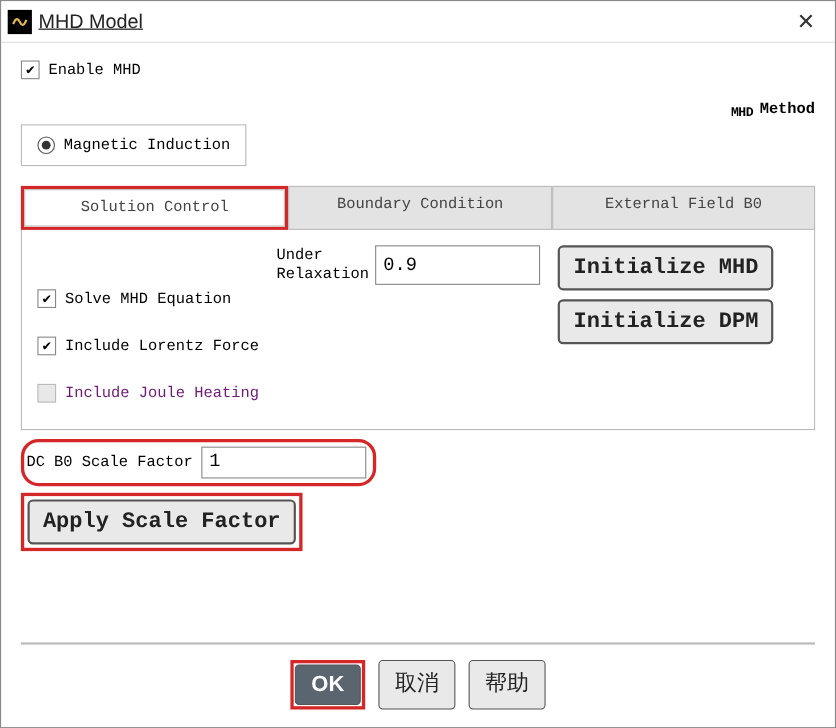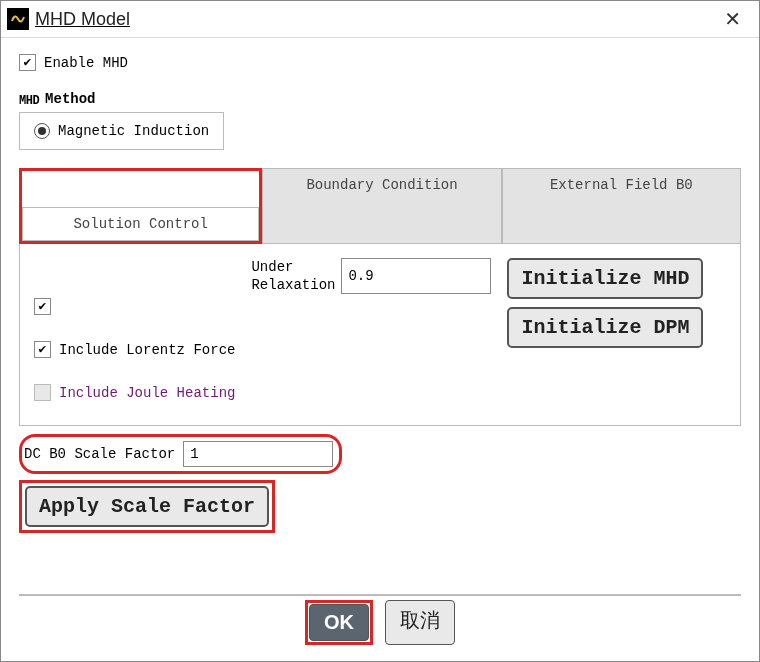--- a/index.html
+++ b/index.html
@@ -78,20 +78,21 @@
 }
 .checkbox.disabled {
   background: #e8e8e8;
   border-color: #bbb;
 }
 .section-label {
   font-weight: bold;
   margin: 14px 0 4px 0;
   display: flex;
   gap: 6px;
+  justify-content: flex-end;
 }
 .small-prefix {
   font-size: 12px;
   font-weight: bold;
   letter-spacing: -0.5px;
   padding-top: 3px;
 }
 .radio-group {
   border: 1px solid #bbb;
   padding: 10px 14px;
@@ -131,21 +132,20 @@
   text-align: center;
   padding: 8px 0;
   background: #e3e3e3;
   border: 1px solid #bbb;
   cursor: pointer;
   color: #444;
 }
 .tab.active {
   background: #fff;
   border-bottom: none;
-  margin-top: 36px;
 }
 .tab-wrap-highlight {
   border: 3px solid #d62728;
   flex: 1;
   display: flex;
 }
 .tab-wrap-highlight .tab { border: 1px solid #bbb; width:100%; }
 .panel {
   border: 1px solid #bbb;
   border-top: none;
@@ -163,21 +163,21 @@
 .panel-left .disabled-text { color: #701a75; }
 .panel-mid {
   display: flex;
   flex-direction: row;
   gap: 6px;
 }
 .text-input {
   border: 1px solid #888;
   padding: 4px 6px;
   font-family: "Courier New", monospace;
-  font-size: 14px;
+  font-size: 17px;
   width: 150px;
   background: #fff;
 }
 .panel-right {
   display: flex;
   flex-direction: column;
   gap: 8px;
 }
 .btn {
   border: 2px solid #555;
@@ -212,21 +212,21 @@
 }
 .spacer { flex: 1; }
 .footer-divider {
   border-top: 2px solid #bbb;
   margin: 12px 18px 0 18px;
 }
 .footer {
   display: flex;
   justify-content: center;
   gap: 12px;
-  padding: 4px 0 16px 0;
+  padding: 14px 0 16px 0;
 }
 .footer .btn {
   min-width: 60px;
   font-family: Arial, "Microsoft YaHei", sans-serif;
   font-weight: normal;
   border: 1px solid #555;
   border-radius: 4px;
   padding: 6px 14px;
 }
 .footer .btn.primary {
@@ -280,20 +280,21 @@
         <div class="tab active">Solution Control</div>
       </div>
       <div class="tab">Boundary Condition</div>
       <div class="tab">External Field B0</div>
     </div>
 
     <div class="panel">
       <div class="panel-left">
         <div class="checkbox-row">
           <div class="checkbox">✔</div>
+          <span>Solve MHD Equation</span>
         </div>
         <div class="checkbox-row">
           <div class="checkbox">✔</div>
           <span>Include Lorentz Force</span>
         </div>
         <div class="checkbox-row">
           <div class="checkbox disabled"></div>
           <span class="disabled-text">Include Joule Heating</span>
         </div>
       </div>
@@ -320,15 +321,16 @@
     <div class="spacer"></div>
   </div>
 
   <div class="footer-divider"></div>
 
   <div class="footer">
     <div class="ok-wrap">
       <div class="btn primary">OK</div>
     </div>
     <div class="btn">取消</div>
+    <div class="btn">帮助</div>
   </div>
 
 </div>
 
 </body></html>

